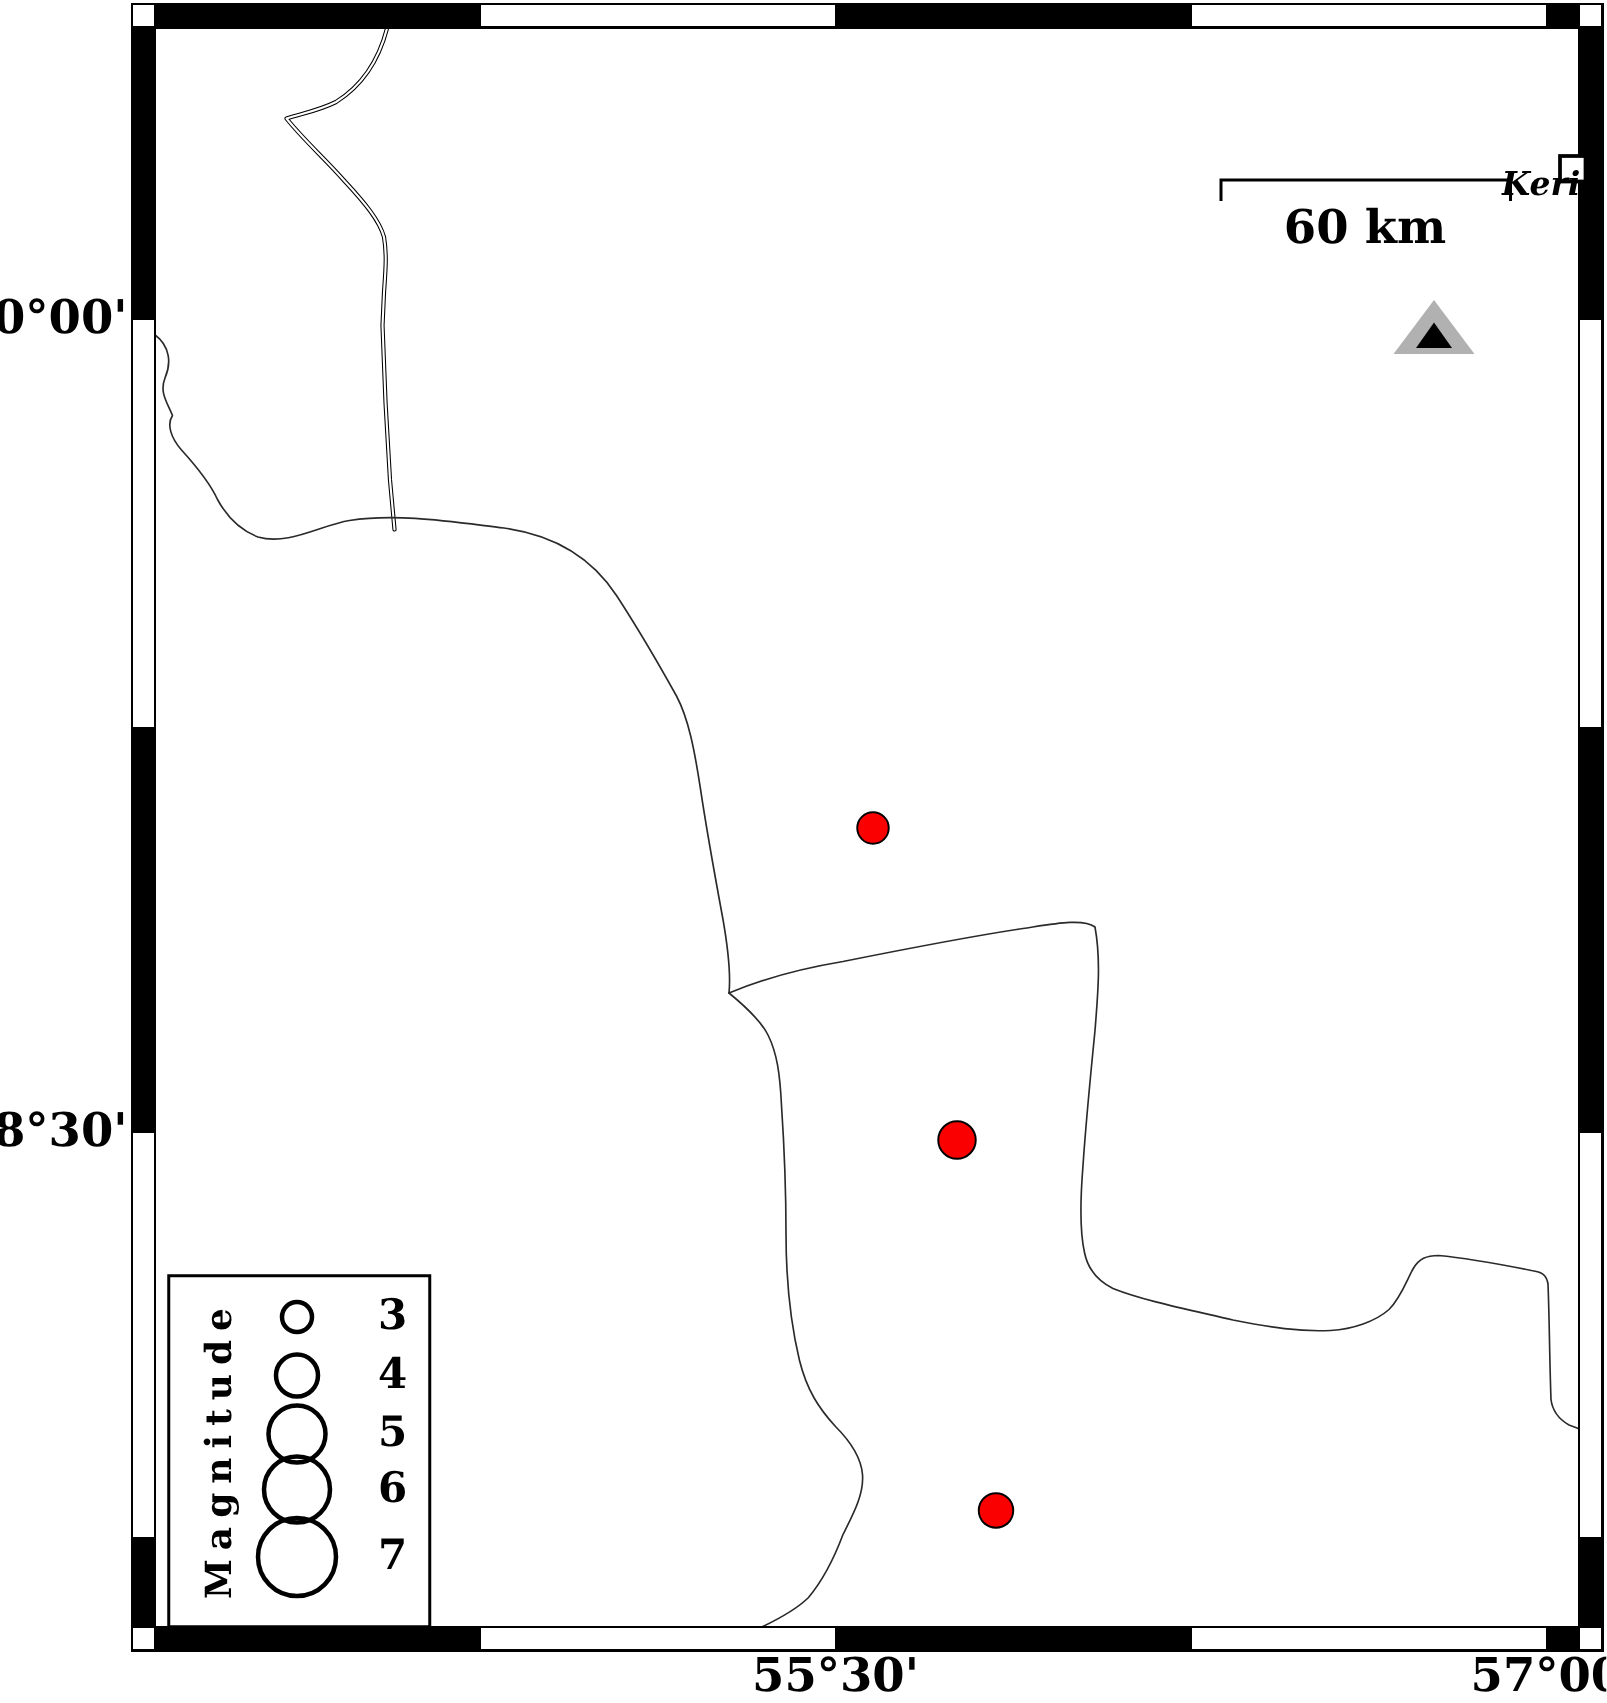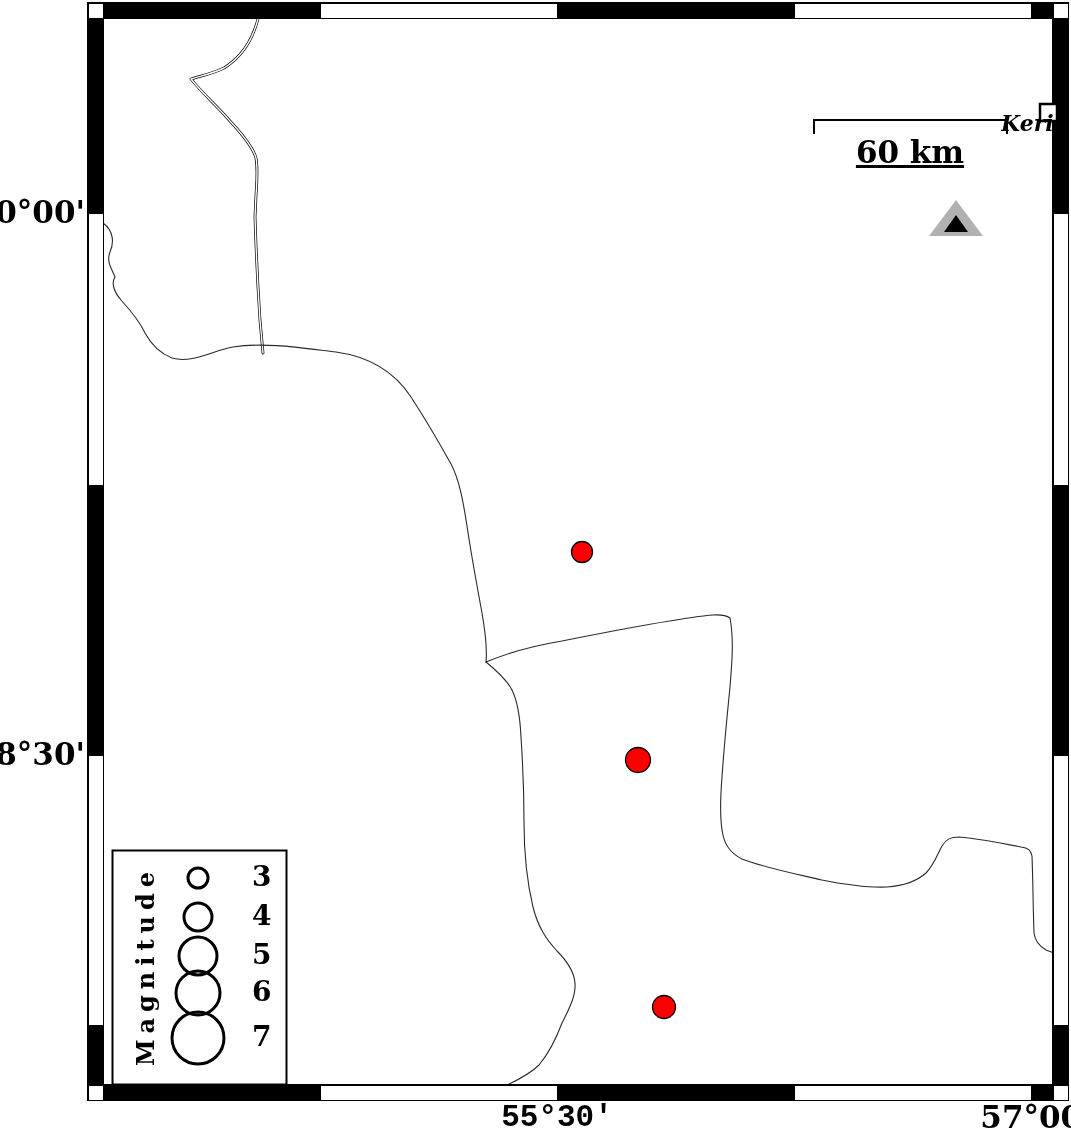--- a/index.html
+++ b/index.html
@@ -10,21 +10,21 @@
     overflow:hidden;
     font-family:"DejaVu Serif","Liberation Serif",serif;
     font-weight:bold;
     color:#000;
   }
   .canvas svg { position:absolute; left:0; top:0; }
   .label { position:absolute; white-space:nowrap; line-height:1; }
   .axis-label   { font-size:31px; }
   .axis-left    { right:986px; }            
   .axis-bottom  { transform:translateX(-50%); }
-  .scalebar-label { font-size:31px; transform:translateX(-50%);text-decoration:underline; }
+  .scalebar-label { font-size:31px; transform:translateX(-50%); }
   .city-label   { font-size:22px; width:52px; overflow:hidden;font-style:italic; }
   .legend-title {
     font-size:24px; letter-spacing:6px;
     transform:translate(-50%,-50%) rotate(-90deg);
     left:146px; top:966px;
   }
   .legend-num { font-size:28px; left:252px; }
 </style>
 </head>
 <body>
@@ -101,21 +101,21 @@
         <circle cx="198" cy="917" r="14" fill="none" stroke="#000" stroke-width="3"></circle>
         <circle cx="198" cy="956" r="19" fill="none" stroke="#000" stroke-width="3"></circle>
         <circle cx="198" cy="993" r="22" fill="none" stroke="#000" stroke-width="3"></circle>
         <circle cx="198" cy="1038" r="26" fill="none" stroke="#000" stroke-width="3"></circle>
       </g>
   </svg>
 
   <div class="label axis-label axis-left" style="top:197px;">30°00'</div>
   <div class="label axis-label axis-left" style="top:739px;">28°30'</div>
 
-  <div class="label axis-label axis-bottom" style="left:557px; top:1102px;font-family:Liberation Mono, monospace;">55°30'</div>
+  <div class="label axis-label axis-bottom" style="left:557px; top:1102px;">55°30'</div>
   <div class="label axis-label axis-bottom" style="left:1036px; top:1102px;">57°00'</div>
 
   <div class="label scalebar-label" style="left:910px; top:137px;">60 km</div>
 
   <div class="label city-label" style="left:1001px; top:112px;">Keri</div>
 
   <div class="label legend-title">Magnitude</div>
 
   <div class="label legend-num" style="top:863px;">3</div>
   <div class="label legend-num" style="top:902px;">4</div>

